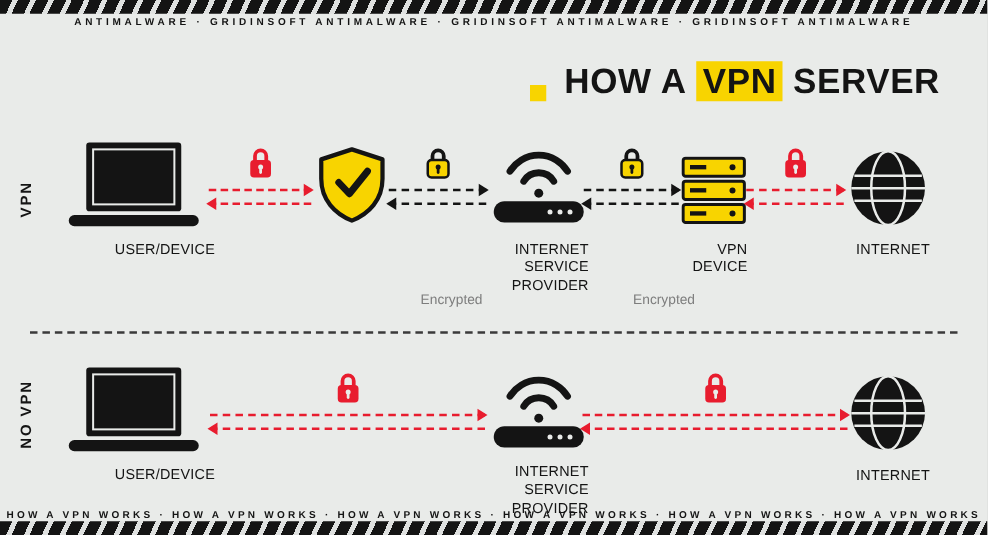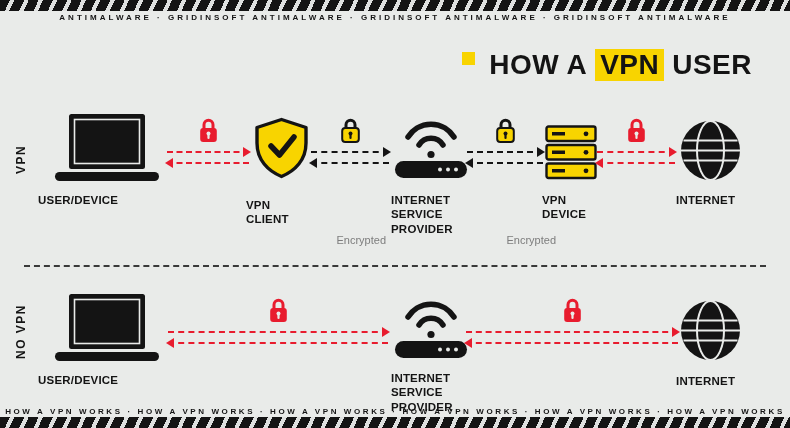--- a/index.html
+++ b/index.html
@@ -11,33 +11,33 @@
     background:repeating-linear-gradient(115deg,#141414 0 9px,#dfe1e0 9px 13px);}
   .hazard.top{top:0;}
   .hazard.bottom{bottom:0;}
 
   .banner{position:absolute;width:100%;display:flex;justify-content:center;overflow:hidden;}
   .banner span{white-space:nowrap;font-size:8px;font-weight:700;letter-spacing:3px;color:var(--ink,#141414);}
   .banner.top-banner{top:13px;}
   .banner.bottom-banner{top:407px;}
   .banner.bottom-banner span{letter-spacing:2.6px;}
 
-  .title{position:absolute;top:49px;right:38px;display:flex;align-items:flex-start;
+  .title{position:absolute;top:49px;right:38px;display:flex;align-items:flex-end;
     font-size:28px;font-weight:900;color:var(--ink,#141414);letter-spacing:.5px;white-space:nowrap;}
   .title .bullet{width:13px;height:13px;background:var(--yellow,#f8d400);margin-right:14px;margin-top:3px;}
   .title .hl{background:var(--yellow,#f8d400);padding:0 5px;margin:0 8px;}
 
   .side-label{position:absolute;writing-mode:vertical-rl;transform:rotate(180deg);
     font-size:12px;font-weight:800;letter-spacing:1.5px;color:var(--ink,#141414);text-align:center;}
   .side-vpn{left:14px;top:134px;height:50px;}
   .side-novpn{left:14px;top:300px;height:62px;}
 
   .node{position:absolute;}
   .node svg{display:block;}
-  .nlabel{position:absolute;text-align:left;font-weight:700;font-size:11.5px;
+  .nlabel{position:absolute;text-align:right;font-weight:400;font-size:11.5px;
     color:var(--ink,#141414);line-height:1.25;letter-spacing:.2px;}
 
   .conn{position:absolute;display:flex;flex-direction:column;align-items:center;}
   .conn .arrows{width:100%;margin-top:7px;}
   .arrow{position:relative;height:0;border-top:2px dashed var(--ink,#141414);}
   .arrow + .arrow{margin-top:9px;}
   .arrow.right::after{content:"";position:absolute;right:-2px;top:-6px;
     border-top:5px solid transparent;border-bottom:5px solid transparent;border-left:8px solid var(--ink,#141414);}
   .arrow.left::before{content:"";position:absolute;left:-2px;top:-6px;
     border-top:5px solid transparent;border-bottom:5px solid transparent;border-right:8px solid var(--ink,#141414);}
@@ -93,21 +93,21 @@
 
   <div class="hazard top"></div>
   <div class="banner top-banner">
     <span>ANTIMALWARE · GRIDINSOFT ANTIMALWARE · GRIDINSOFT ANTIMALWARE · GRIDINSOFT ANTIMALWARE</span>
   </div>
 
   <div class="title">
     <span class="bullet"></span>
     <span>HOW A</span>
     <span class="hl">VPN</span>
-    <span>USER</span>
+    <span>SERVER</span>
   </div>
 
   <div class="side-label side-vpn">VPN</div>
 
   <div class="node laptop-1">
     <svg width="108" height="72" viewBox="0 0 108 72">
       <rect x="16" y="2" width="76" height="55" rx="2.5" fill="#141414"></rect>
       <rect x="21.5" y="7.5" width="65" height="44" fill="none" stroke="#e9ebe9" stroke-width="1.6"></rect>
       <rect x="2" y="60" width="104" height="9" rx="4.5" fill="#141414"></rect>
     </svg>
@@ -128,21 +128,20 @@
       <div class="arrow left"></div>
     </div>
   </div>
 
   <div class="node shield-1">
     <svg width="57" height="62" viewBox="0 0 57 62">
       <path d="M28.5 2.5 L53 10.5 V26 C53 43 42 54 28.5 59.5 C15 54 4 43 4 26 V10.5 Z" style="fill:var(--yellow,#f8d400)" stroke="#141414" stroke-width="3.4" stroke-linejoin="round"></path>
       <path d="M18 29 l8.5 9 L41 20" fill="none" stroke="#141414" stroke-width="5.5" stroke-linecap="round" stroke-linejoin="round"></path>
     </svg>
   </div>
-  <div class="nlabel label-client">VPN CLIENT</div>
 
   <div class="conn conn-2">
     <span class="lock lock-yellow">
       <svg width="23" height="28" viewBox="0 0 23 28">
         <path class="shackle" d="M7 13 V8.8 a4.5 4.5 0 0 1 9 0 V13" stroke-width="3"></path>
         <rect class="body" x="3.2" y="12" width="16.6" height="14" rx="3"></rect>
         <circle class="hole" cx="11.5" cy="17.5" r="2"></circle>
         <rect class="hole" x="10.4" y="18.5" width="2.2" height="4.6" rx="1.1"></rect>
       </svg>
     </span>

